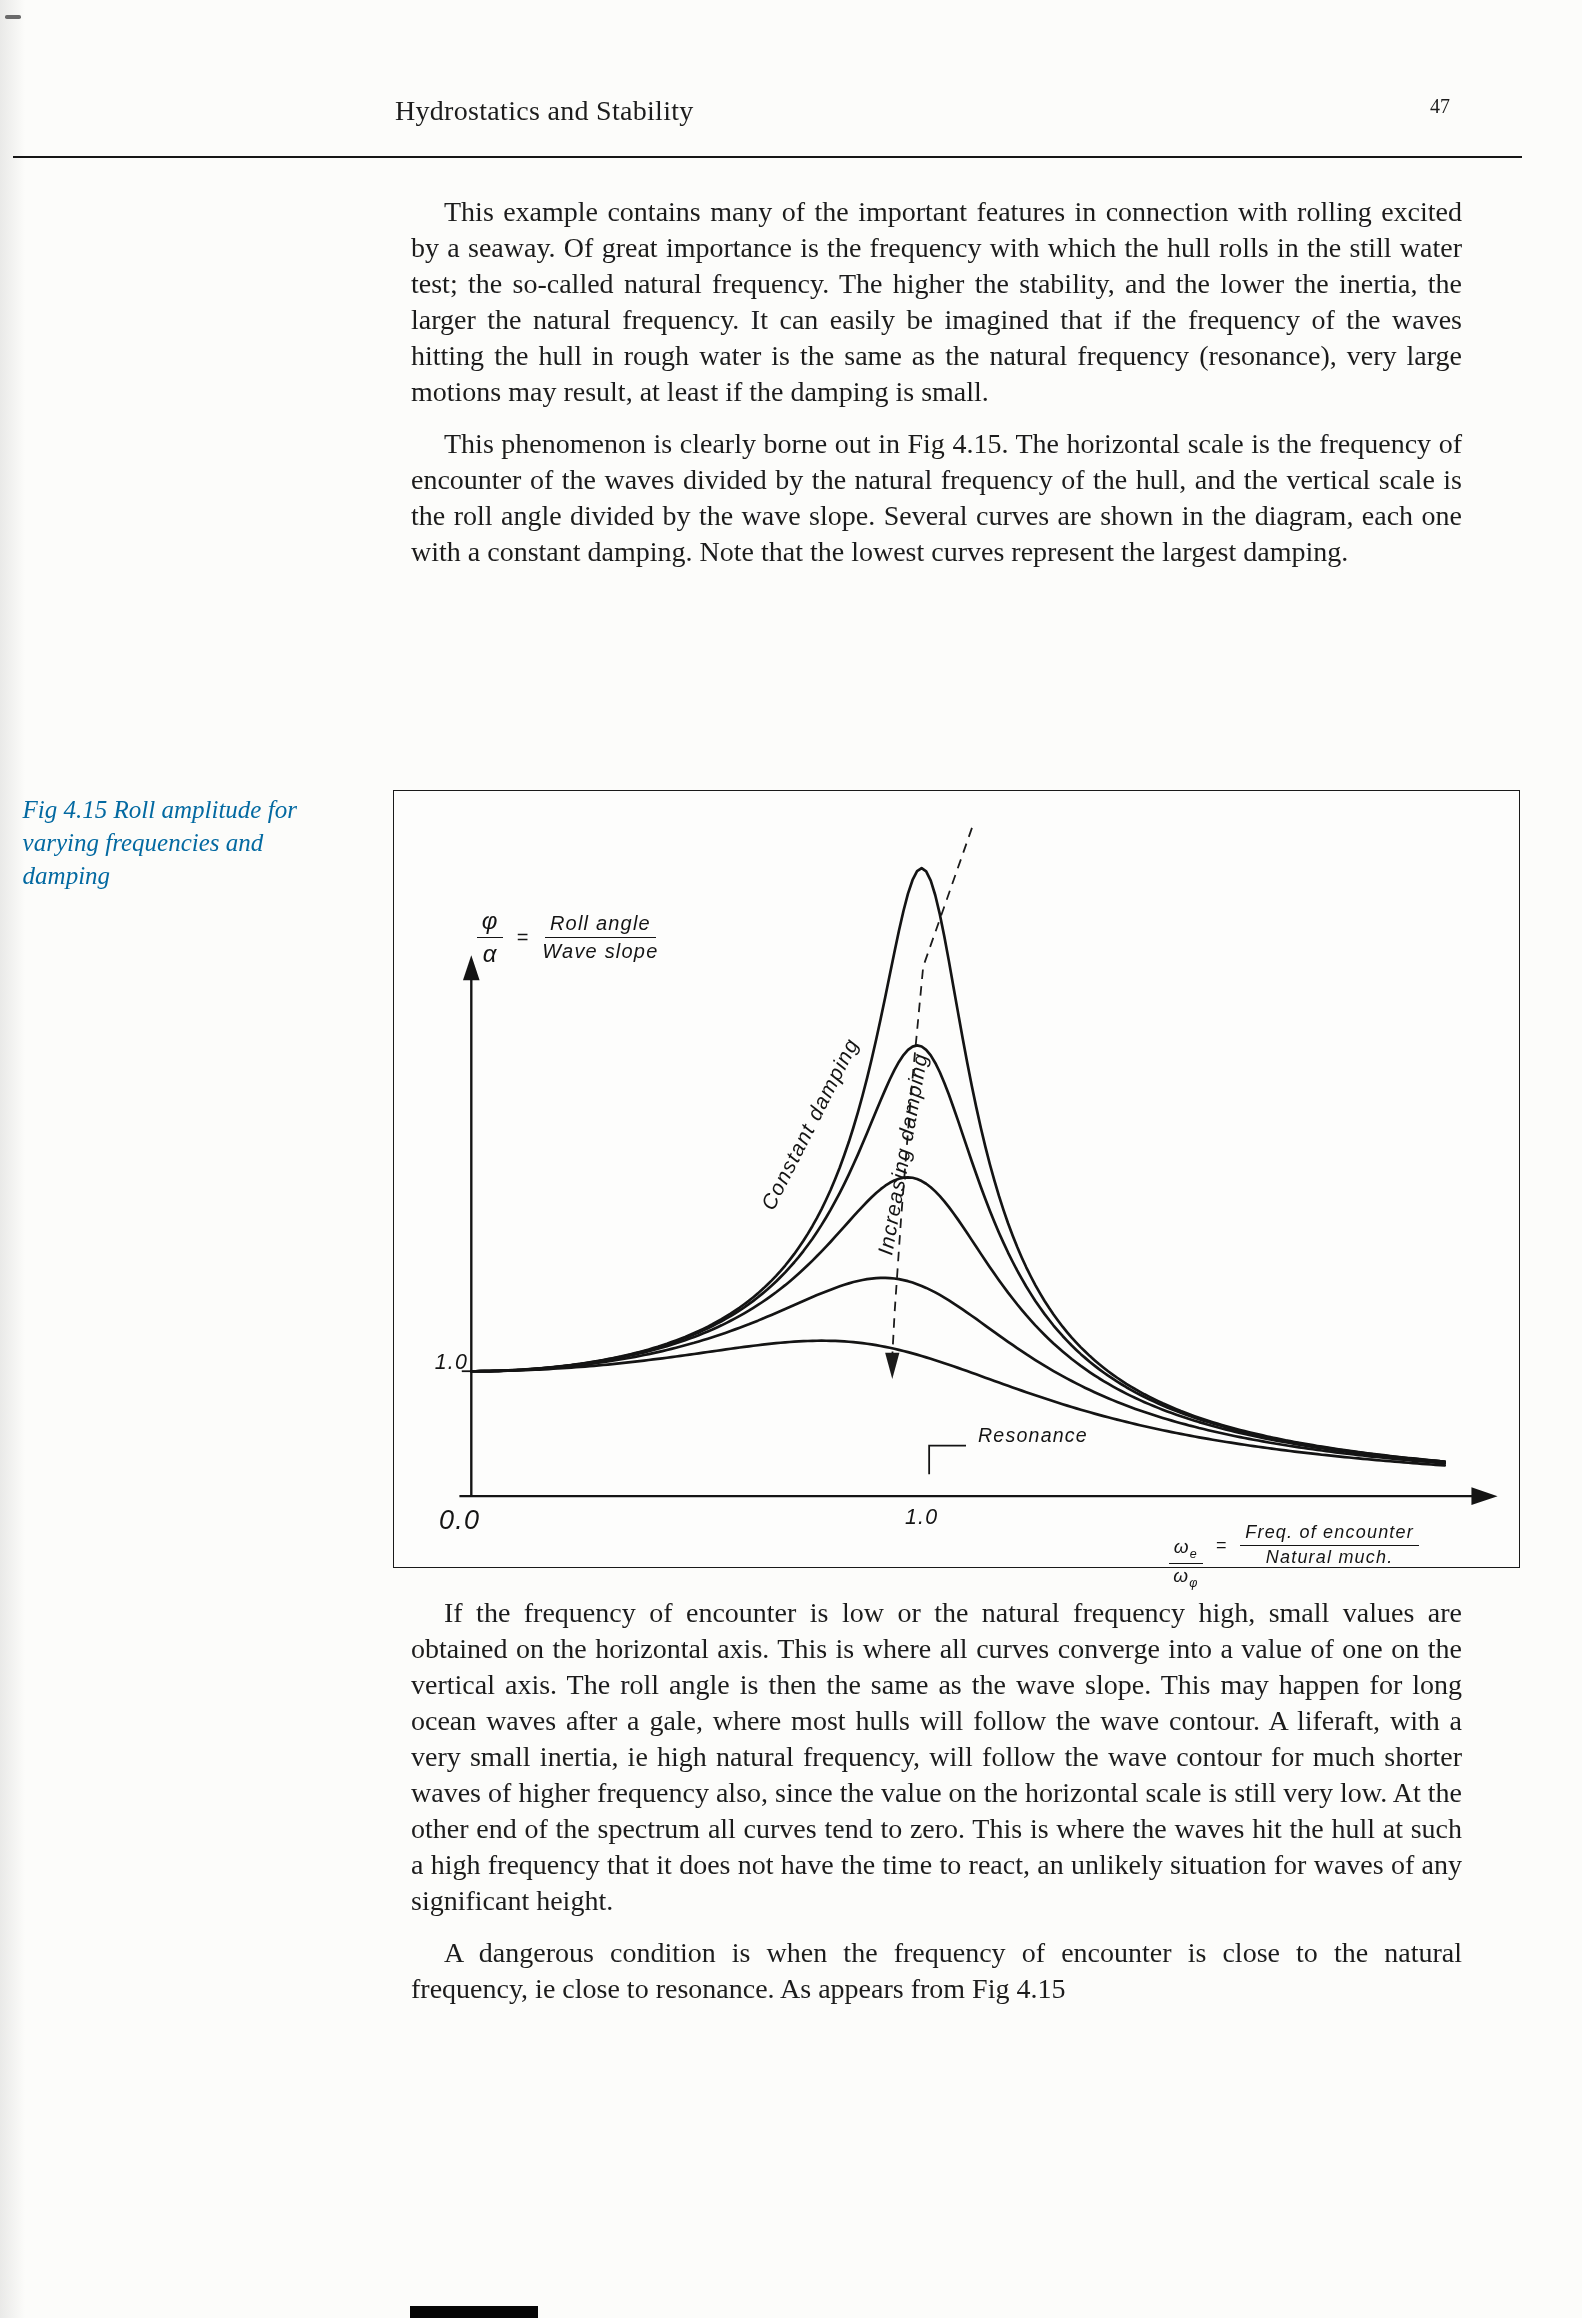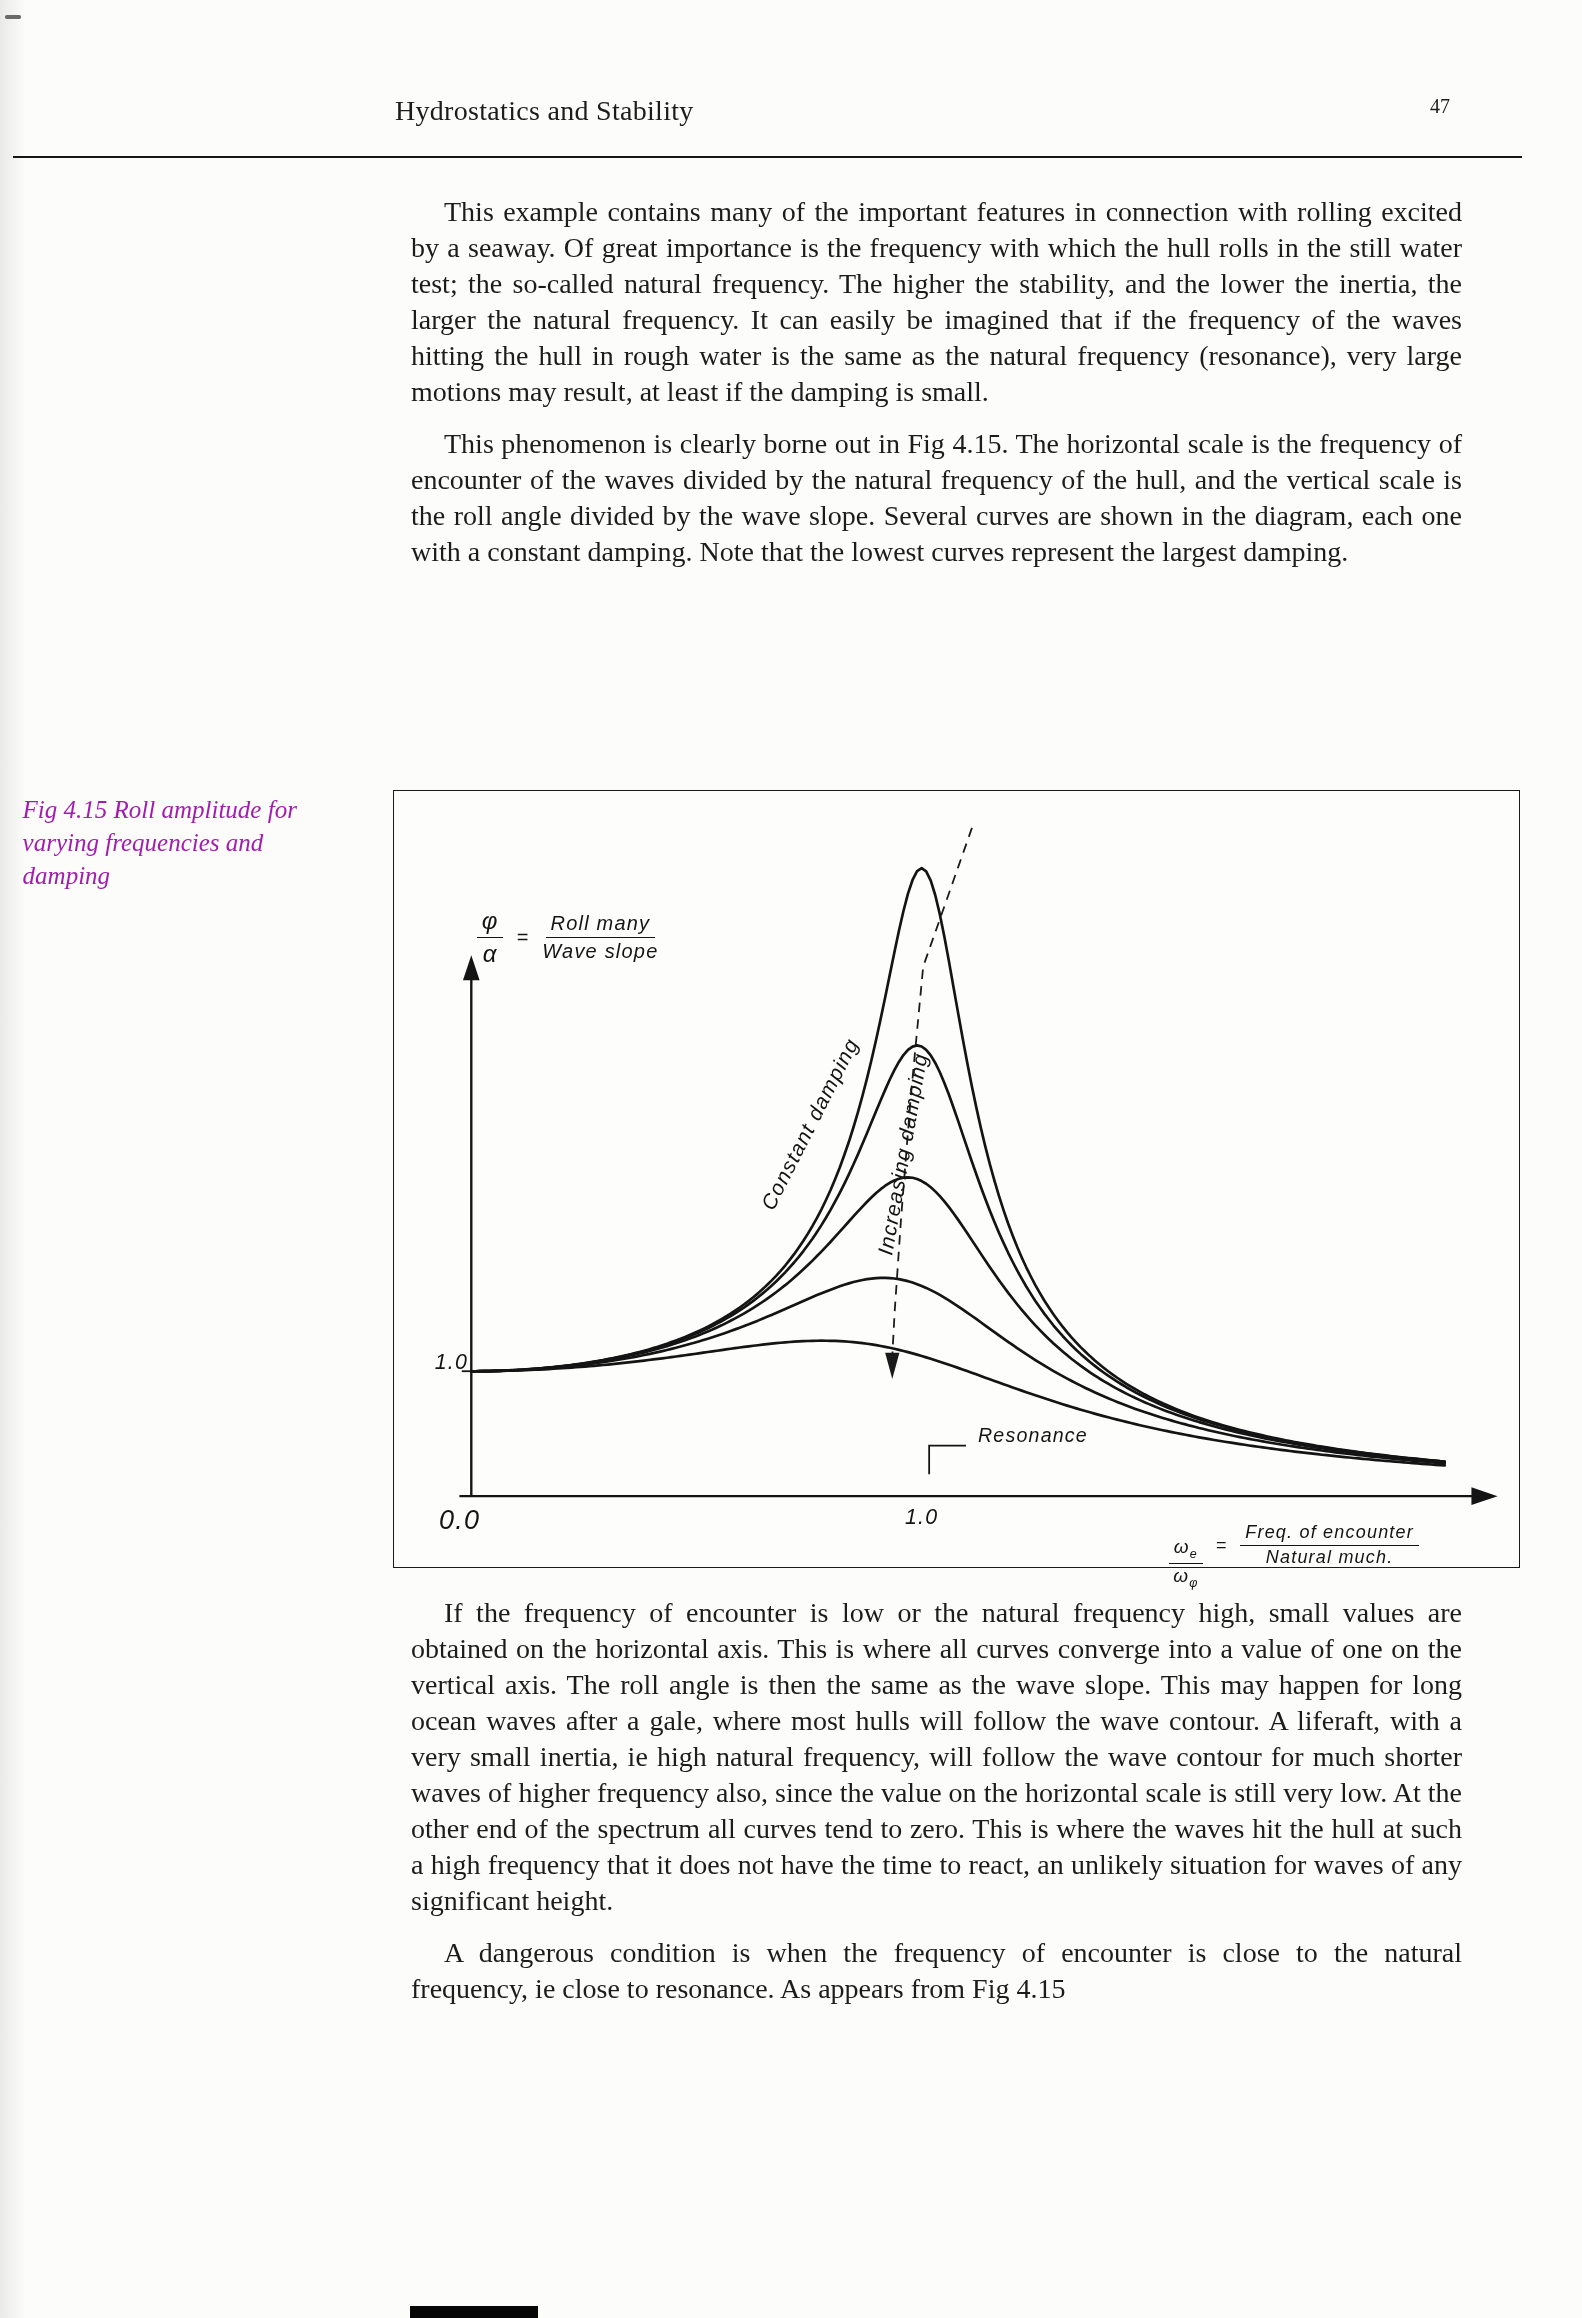--- a/index.html
+++ b/index.html
@@ -21,21 +21,21 @@
   .page-number{position:absolute;left:1430px;top:95px;font-size:20px;}
   .rule{position:absolute;left:13px;top:156px;width:1509px;height:2.4px;background:#161616;}
 
   .body-top{position:absolute;left:395px;top:178px;width:1083px;
     font-size:28px;line-height:36px;text-align:justify;}
   .body-bottom{position:absolute;left:395px;top:1579px;width:1083px;
     font-size:28px;line-height:36px;text-align:justify;}
   .body-top p,.body-bottom p{margin:16px;text-indent:33px;}
 
   .caption{position:absolute;left:22.6px;top:793px;width:328px;
-    font-size:25px;line-height:33px;font-style:italic;color:#a21caf;}
+    font-size:25px;line-height:33px;font-style:italic;color:#0369a1;}
 
   .figure{position:absolute;left:393px;top:790px;width:1127px;height:778px;
     border:1.8px solid #1a1a1a;background:#fdfdfc;box-sizing:border-box;}
   .figure svg{position:absolute;left:0;top:0;width:100%;height:100%;}
 
   .fig-label{position:absolute;font-family:"Liberation Sans",sans-serif;
     font-style:italic;color:#141414;letter-spacing:1.2px;white-space:nowrap;}
   .frac{display:inline-flex;flex-direction:column;align-items:center;
     font-family:"Liberation Sans",sans-serif;font-style:italic;}
   .frac .num{border-bottom:1.8px solid #141414;padding:0 4.8px 1.8px;}
@@ -100,21 +100,21 @@
         </g>
     </svg>
 
     <div class="fig-label label-row y-frac-row">
       <span class="frac sym">
         <span class="num">φ</span>
         <span class="den">α</span>
       </span>
       <span class="eq">=</span>
       <span class="frac">
-        <span class="num">Roll many</span>
+        <span class="num">Roll angle</span>
         <span class="den">Wave slope</span>
       </span>
     </div>
 
     <div class="fig-label ytick-1">1.0</div>
     <div class="fig-label xtick-0">0.0</div>
     <div class="fig-label xtick-1">1.0</div>
 
     <div class="fig-label label-row x-label-row">
       <span class="frac sym">

